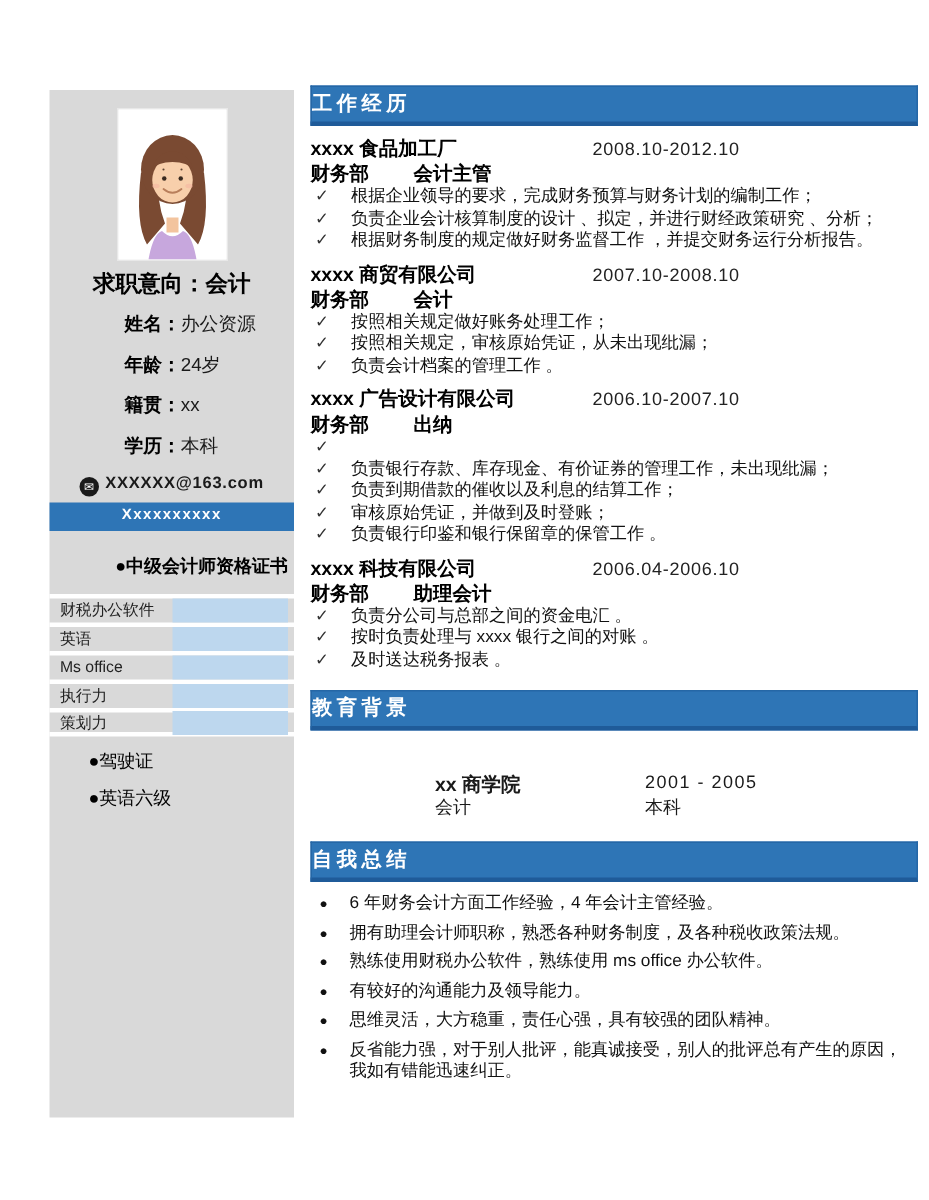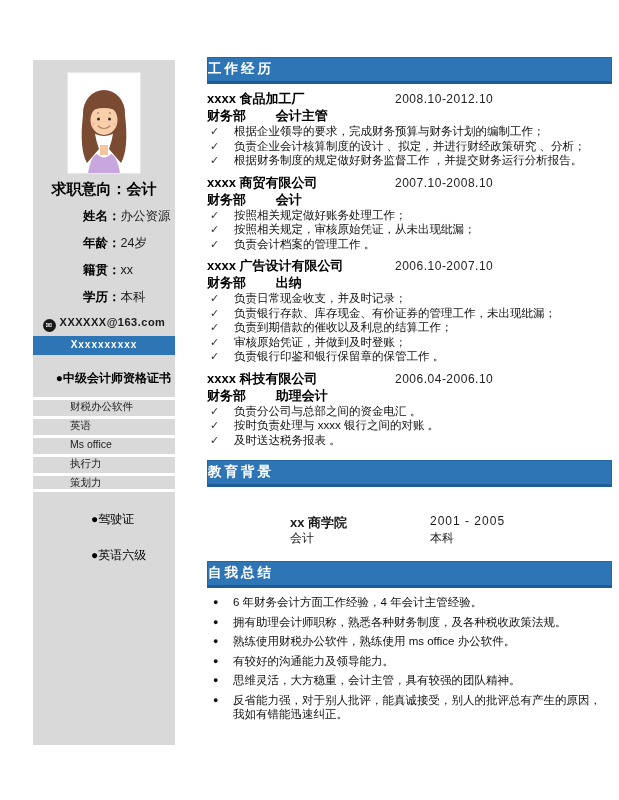--- a/index.html
+++ b/index.html
@@ -1,41 +1,41 @@
 <!DOCTYPE html>
 <html><head>
 <meta charset="utf-8">
 <style>
   * { margin: 0; padding: 0; box-sizing: border-box; }
   html, body { width: 619px; height: 800px; background: #ffffff; }
   body { font-family: "Liberation Sans", "DejaVu Sans", sans-serif; color: #1a1a1a; }
   .page { position: relative; width: 619px; height: 800px; background: #fff; overflow: hidden; }
 
   
-  .sidebar { position: absolute; left: 33px; top: 60px; width: 142px; height: 685px; background: #d9d9d9; }
+  .sidebar { position: absolute; left: 33px; top: 60px; width: 163px; height: 685px; background: #d9d9d9; }
   .photo { margin: 13px auto 0; width: 72px; height: 100px; background: #ffffff; box-shadow: 0 0 0 1px #e8e8e8; }
   .photo svg { display: block; width: 100%; height: 100%; }
   .job-intent { margin-top: 7px; text-align: center; font-weight: bold; font-size: 15px; color: #000; }
   .info-list { margin-top: 9px; padding-left: 50px; }
   .info-row { margin-bottom: 10px; font-size: 12.5px; line-height: 17px; }
   .info-row .lbl { font-weight: bold; color: #000; }
   .email-row { margin-top: 4px; text-align: center; font-size: 11px; font-weight: bold; letter-spacing: 0.5px; }
   .email-ico { display: inline-block; width: 13px; height: 13px; line-height: 13px; border-radius: 50%;
                background: #1a1a1a; color: #fff; font-size: 8px; text-align: center; vertical-align: -2px; margin-right: 4px; }
   .blue-band { margin-top: 4px; background: #2e75b6; color: #ffffff; text-align: center; padding: 3px 0 5px; }
   .blue-band .phone { font-size: 10px; font-weight: bold; letter-spacing: 1px; }
   .blue-band .skills-title { font-size: 14px; font-weight: bold; letter-spacing: 4px; }
   .cert { margin-top: 15px; text-align: right; padding-right: 4px; font-size: 12px; font-weight: bold; color: #000; }
   .bars { margin-top: 10px; }
-  .bar-row { display: flex; align-items: center; border-top: 3px solid #ffffff; padding: 0; height: 19px; flex-direction: column; }
+  .bar-row { display: flex; align-items: center; border-top: 3px solid #ffffff; padding: 0; height: 19px; }
   .bar-row:last-child { border-bottom: 3px solid #ffffff; }
   .bar-label { width: 82px; padding-left: 7px; font-size: 10.5px; color: #222; white-space: nowrap; }
   .bar-track { flex: 1; height: 16px; background: #bdd7ee; margin-right: 4px; }
   .bar-fill { height: 100%; background: #2e75b6; }
-  .extra { margin-top: 19px; padding-left: 58px; font-size: 12px; color: #000; }
+  .extra { margin-top: 8px; padding-left: 26px; font-size: 12px; color: #000; }
 
   
   .main { position: absolute; left: 207px; top: 57px; width: 405px; }
   .sec-header { background: #2e75b6; border: 1px solid #2567a6; border-bottom: 3px solid #1f5b99;
                 color: #ffffff; font-weight: bold; font-size: 13.5px; letter-spacing: 3px;
                 text-align: left; padding: 2px 0 3px; }
   .job { margin-top: 7px; }
   .company-line { position: relative; font-size: 13px; font-weight: bold; color: #000; line-height: 16px; }
   .period { position: absolute; left: 188px; top: 0; font-weight: normal; font-size: 12px; color: #222; letter-spacing: 0.5px; }
   .dept-line { font-size: 13px; font-weight: bold; color: #000; line-height: 17px; }
@@ -186,21 +186,20 @@
       <div class="company-line">
         <span>xxxx 广告设计有限公司</span>
         <span class="period">2006.10-2007.10</span>
       </div>
       <div class="dept-line">
         <span>财务部</span>
         <span class="role">出纳</span>
       </div>
       <div class="witem">
           <span class="check">✓</span>
-          <span>负责日常现金收支，并及时记录；</span>
         </div>
       <div class="witem">
           <span class="check">✓</span>
           <span>负责银行存款、库存现金、有价证券的管理工作，未出现纰漏；</span>
         </div>
       <div class="witem">
           <span class="check">✓</span>
           <span>负责到期借款的催收以及利息的结算工作；</span>
         </div>
       <div class="witem">
@@ -259,21 +258,21 @@
       <div class="sitem">
           <span class="dot">●</span>
           <span>熟练使用财税办公软件，熟练使用 ms office 办公软件。</span>
         </div>
       <div class="sitem">
           <span class="dot">●</span>
           <span>有较好的沟通能力及领导能力。</span>
         </div>
       <div class="sitem">
           <span class="dot">●</span>
-          <span>思维灵活，大方稳重，会计主管，具有较强的团队精神。</span>
+          <span>思维灵活，大方稳重，责任心强，具有较强的团队精神。</span>
         </div>
       <div class="sitem">
           <span class="dot">●</span>
           <span>反省能力强，对于别人批评，能真诚接受，别人的批评总有产生的原因，我如有错能迅速纠正。</span>
         </div>
     </div>
 
   </main>
 </div>
 

